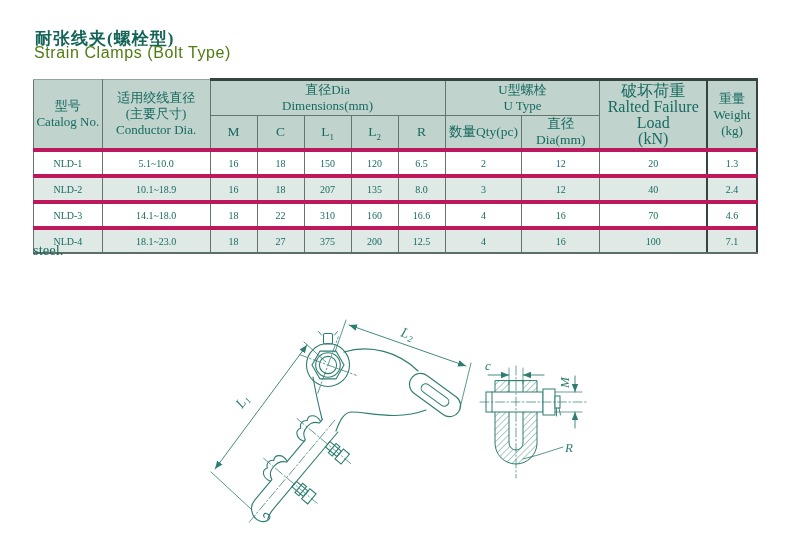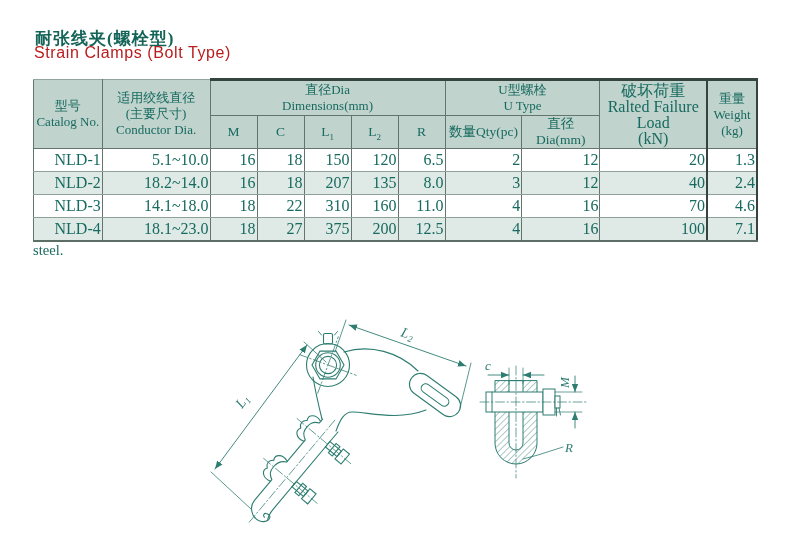--- a/index.html
+++ b/index.html
@@ -8,36 +8,36 @@
     font-family:"Liberation Serif","DejaVu Serif",serif; overflow:hidden;
   }
   .title-zh {
     position:absolute; left:35px; top:27px;
     font-family:Liberation Serif, serif;
     font-size:17px; font-weight:bold; color:#156458; letter-spacing:1px;
   }
   .title-en {
     position:absolute; left:34px; top:44px;
     font-family:"Liberation Sans","DejaVu Sans",sans-serif;
-    font-size:16px; color:#b91c1c; letter-spacing:0.6px;
+    font-size:16px; color:#4d7c0f; letter-spacing:0.6px;
   }
   table.spec {
     position:absolute; left:33px; top:78px; width:725px;
     border-collapse:collapse; table-layout:fixed; color:#176a5f;
   }
   .spec th, .spec td {
     border:1px solid #64756e; text-align:center; vertical-align:middle;
     padding:0 1px; font-weight:normal; overflow:hidden;
   }
   .spec thead th { background:#c0d3cd; font-size:13px; line-height:16px; }
   .spec .hrow1 th.group { height:34px; }
   .spec .hrow2 th { height:32px; font-size:13.5px; }
   .spec .small { font-size:16px; }
-  .spec tbody td { font-size:16px; height:22px; background:#ffffff;
-    border-top:1px solid #be185d; border-bottom:1px solid #8da09a;text-align:right; }
+  .spec tbody td { font-size:10px; height:22px; background:#ffffff;
+    border-top:4px solid #be185d; border-bottom:1px solid #8da09a; }
   .spec tbody tr:nth-child(even) td { background:#dfeae6; }
   .spec tbody tr:last-child td { border-bottom:2px solid #5d6e67; }
   .topthick { border-top:3px solid #36443f !important; }
   .topthin  { border-top:1px solid #93a49e !important; }
   .lthick { border-left:2.5px solid #36443f !important; }
   .rthick { border-right:2px solid #36443f !important; }
   .spec sub { font-size:9px; line-height:0; }
   .notes { position:absolute; left:33px; top:240px; width:724px; color:#1a6a5f; }
   .note-zh { font-size:14px; line-height:21px; letter-spacing:0.2px; }
   .note-en-l1 { font-size:14.6px; line-height:20px; text-align:justify; text-align-last:justify; }
@@ -117,39 +117,39 @@
         <td>150</td>
         <td>120</td>
         <td>6.5</td>
         <td>2</td>
         <td>12</td>
         <td>20</td>
         <td class="lthick rthick">1.3</td>
       </tr>
       <tr>
         <td>NLD-2</td>
-        <td>18.2~14.0</td>
+        <td>10.1~18.9</td>
         <td>16</td>
         <td>18</td>
         <td>207</td>
         <td>135</td>
         <td>8.0</td>
         <td>3</td>
         <td>12</td>
         <td>40</td>
         <td class="lthick rthick">2.4</td>
       </tr>
       <tr>
         <td>NLD-3</td>
         <td>14.1~18.0</td>
         <td>18</td>
         <td>22</td>
         <td>310</td>
         <td>160</td>
-        <td>11.0</td>
+        <td>16.6</td>
         <td>4</td>
         <td>16</td>
         <td>70</td>
         <td class="lthick rthick">4.6</td>
       </tr>
       <tr>
         <td>NLD-4</td>
         <td>18.1~23.0</td>
         <td>18</td>
         <td>27</td>

